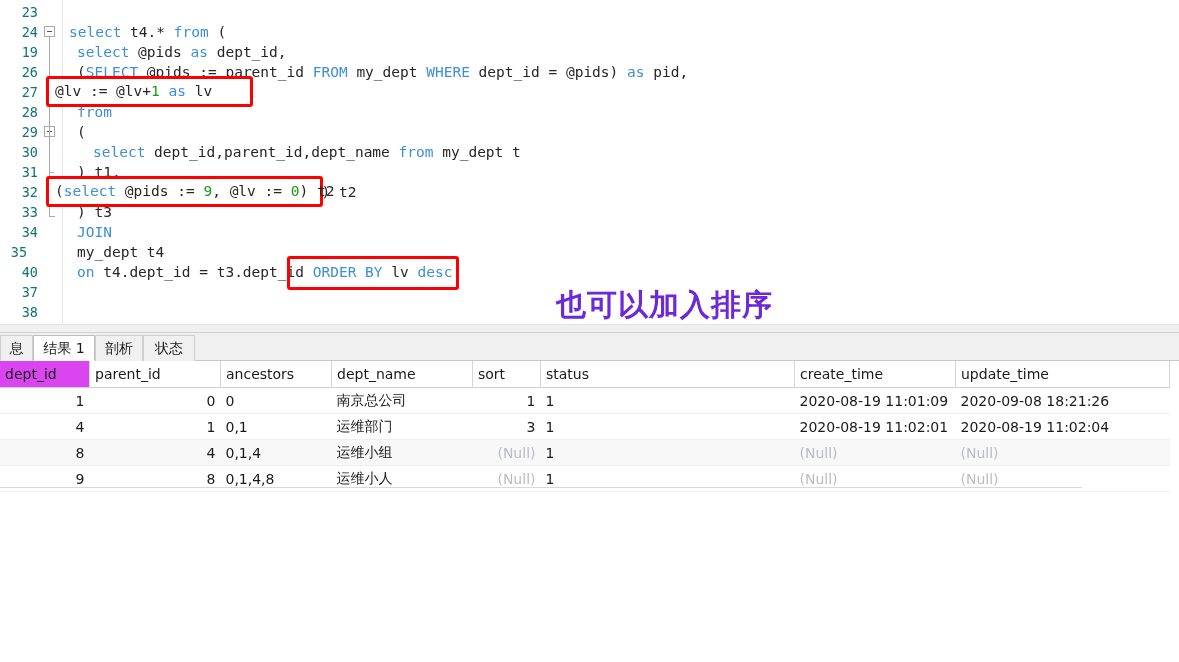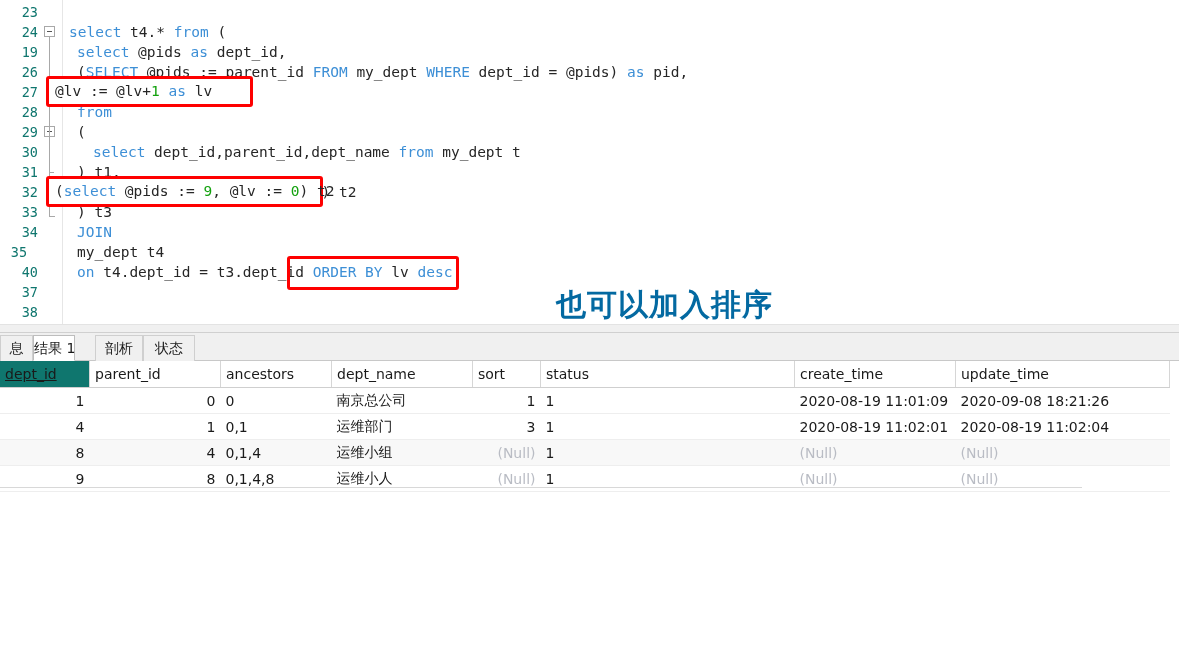--- a/index.html
+++ b/index.html
@@ -103,21 +103,21 @@
   }
   table.grid th{
     font-weight:normal;text-align:left;
     height:26px;padding:0 5px;
     background:#ffffff;
     border-right:1px solid #d6d6d6;
     border-bottom:1px solid #cfcfcf;
     vertical-align:middle;
     white-space:nowrap;overflow:hidden;
   }
-  table.grid th.selhdr{background:#0f766e;text-decoration:underline;}
+  table.grid th.selhdr{background:#d946ef;}
   table.grid td{
     height:25px;padding:0 5px;
     border-bottom:1px solid #eeeeee;
     vertical-align:middle;
     white-space:nowrap;overflow:hidden;
   }
   tr.alt td{background:#f8f8f8;}
   td.numcell{text-align:right;}
   .nullv{color:#b9bcc4;}
   .tblbottom{
@@ -175,31 +175,31 @@
       <div class="code-line" style="top: 282px; padding-left: 6px;"></div>
       <div class="code-line" style="top: 302px; padding-left: 6px;"></div>
     </div>
 
   <div id="boxes">
       <div class="redbox filled" style="left: 46px; top: 76px; width: 207px; height: 31px; border-color: rgb(254, 0, 0);"></div>
       <div class="redbox filled" style="left: 46px; top: 176px; width: 277px; height: 31px; border-color: rgb(254, 0, 0);"></div>
       <div class="redbox" style="left: 287px; top: 256px; width: 172px; height: 34px; border-color: rgb(254, 0, 0);"></div>
     </div>
 
-  <div class="annot-cn" id="annot" style="left: 556px; top: 285px; color: #0369a1;">也可以加入排序</div>
+  <div class="annot-cn" id="annot" style="left: 556px; top: 285px; color: #6d28d9;">也可以加入排序</div>
 <div class="code-line" style="left: 49px; top: 79px; width: 201px; height: 25px; line-height: 25px; padding-left: 6px; z-index: 5;"><span class="pl">@lv := @lv+</span><span class="num">1</span><span class="pl"> </span><span class="kw">as</span><span class="pl"> lv</span></div>
     <div class="code-line" style="left: 49px; top: 179px; width: 271px; height: 25px; line-height: 25px; padding-left: 6px; z-index: 5;"><span class="pl">(</span><span class="kw">select</span><span class="pl"> @pids := </span><span class="num">9</span><span class="pl">, @lv := </span><span class="num">0</span><span class="pl">) t2</span></div>
   </div>
 
 <div id="splitter"></div>
 
 <div id="respane">
   <div id="tabstrip">
       <div class="tab" style="left: 0px; width: 33px;"><span>息</span></div>
-      <div class="tab active" style="left: 33px; width: 42px;"><span>结果 1</span></div>
+      <div class="tab active" style="left: 33px; width: 62px;"><span>结果 1</span></div>
       <div class="tab" style="left: 95px; width: 48px;"><span>剖析</span></div>
       <div class="tab" style="left: 143px; width: 52px;"><span>状态</span></div>
     </div>
   <div id="gridwrap">
     <table class="grid" style="width: 1082px;">
       <thead>
         <tr id="hdr-row">
             <th class="selhdr" style="width: 79px;">dept_id</th>
             <th style="width: 120px;">parent_id</th>
             <th style="width: 100px;">ancestors</th>

